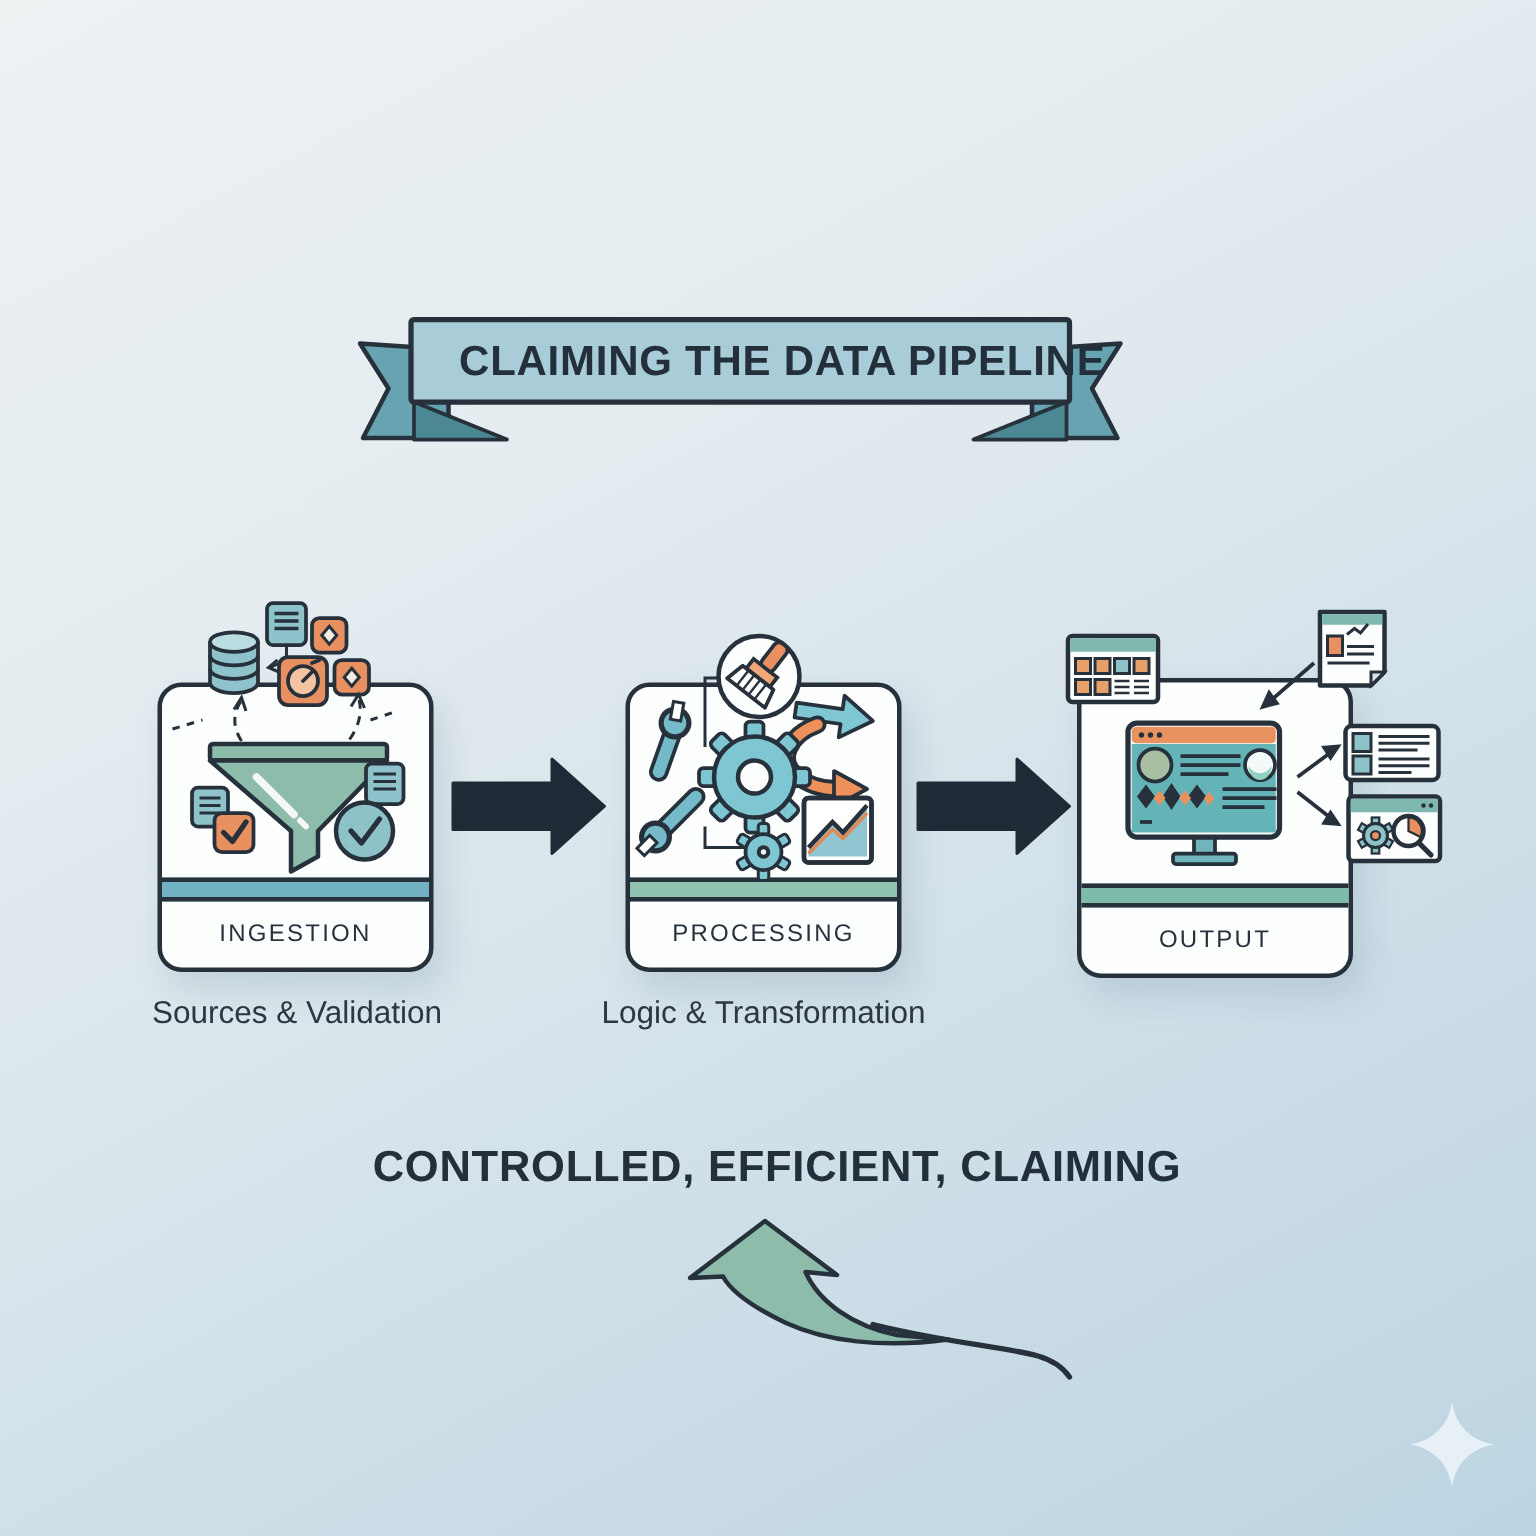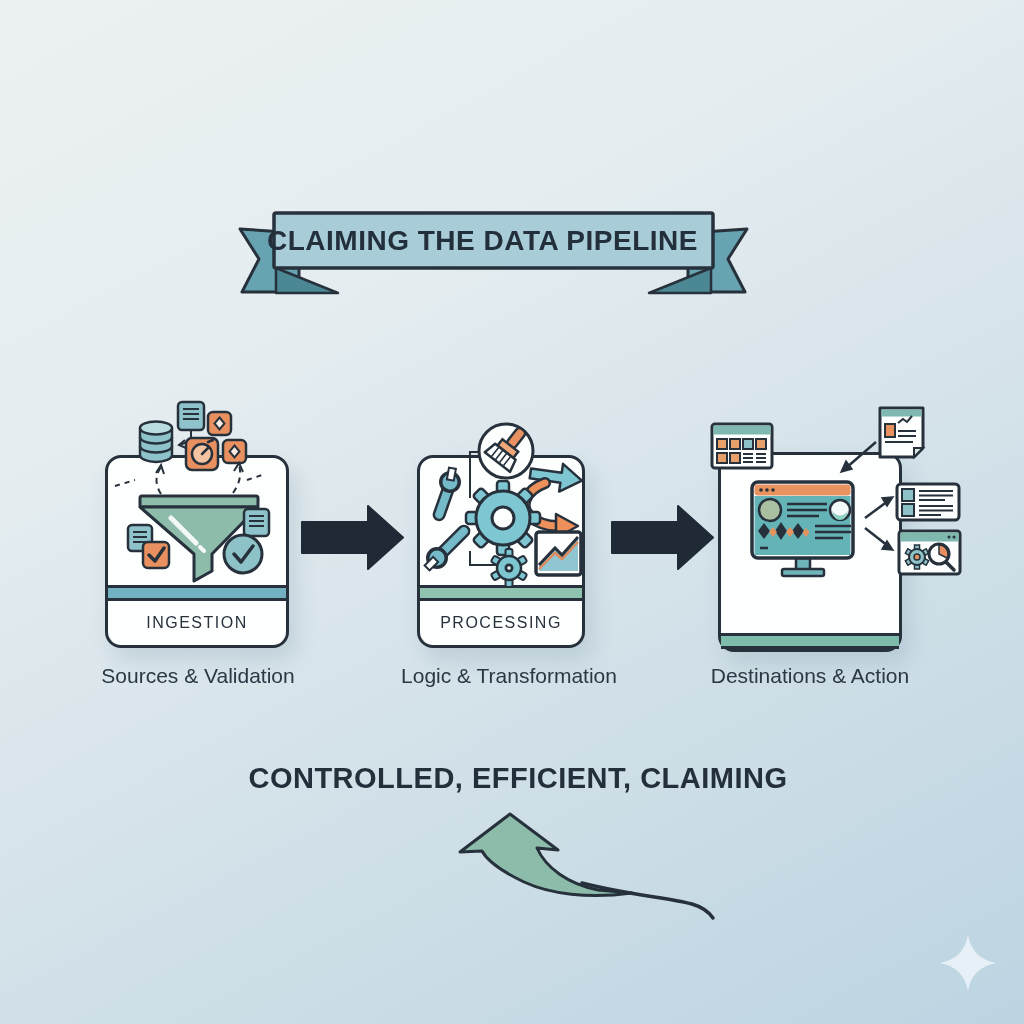--- a/index.html
+++ b/index.html
@@ -7,23 +7,23 @@
     position:relative;width:1024px;height:1024px;overflow:hidden;
     font-family:"Liberation Sans",sans-serif;
     background:linear-gradient(152deg,#ecf1f2 0%,#e5edf0 30%,#d4e2e9 60%,#bcd4e2 100%);
   }
   .abs{position:absolute;}
   svg{display:block;overflow:visible;}
 
   
   .banner-wrap{left:225px;top:205px;width:545px;height:100px;}
   .banner-text{
-    position:absolute;left:38px;top:8px;width:439px;height:55px;
+    position:absolute;left:49px;top:8px;width:439px;height:55px;
     display:flex;align-items:center;justify-content:center;
-    font-weight:bold;font-size:28px;letter-spacing:.5px;color:#232f3b;white-space:nowrap;
+    font-weight:bold;font-size:28px;letter-spacing:.5px;color:#232f3b;white-space:nowrap;padding-left:28px;
   }
 
   
   .stage-box{
     position:absolute;background:#fdfefe;border:3px solid #26313c;border-radius:16px;
     box-shadow:7px 12px 22px rgba(96,125,145,.20);
     display:flex;flex-direction:column;box-sizing:border-box;
   }
   .icon-space{flex:1;}
   .stripe{height:10px;border-top:3px solid #26313c;border-bottom:3px solid #26313c;}
@@ -59,29 +59,30 @@
     </svg>
     <div class="banner-text">CLAIMING THE DATA PIPELINE</div>
   </div>
 
   <div class="stage-box stage--ingestion abs" style="left:105px;top:455px;width:184px;height:193px;">
     <div class="icon-space"></div>
     <div class="stripe"></div>
     <div class="stage-label">INGESTION</div>
   </div>
 
-  <div class="stage-box stage--processing abs" style="left:417px;top:455px;width:168px;height:193px;">
+  <div class="stage-box stage--processing abs" style="left:417px;top:455px;width:184px;height:193px;">
     <div class="icon-space"></div>
     <div class="stripe"></div>
     <div class="stage-label">PROCESSING</div>
   </div>
 
   <div class="stage-box stage--output abs" style="left:718px;top:452px;width:184px;height:200px;">
     <div class="icon-space"></div>
     <div class="stripe"></div>
+    <div class="stage-label">OUTPUT</div>
   </div>
 
   <svg class="abs" style="left:298px;top:500px;" width="110" height="75" viewBox="0 0 110 75">
     <polygon points="4,22 70,22 70,6 105,37.5 70,69 70,53 4,53" fill="#1f2a36" stroke="#1f2a36" stroke-width="2" stroke-linejoin="round"></polygon>
   </svg>
   <svg class="abs" style="left:608px;top:500px;" width="110" height="75" viewBox="0 0 110 75">
     <polygon points="4,22 70,22 70,6 105,37.5 70,69 70,53 4,53" fill="#1f2a36" stroke="#1f2a36" stroke-width="2" stroke-linejoin="round"></polygon>
   </svg>
 
   <svg class="abs icon-layer" style="left:95px;top:390px;" width="215" height="265" viewBox="0 0 215 265">
@@ -292,21 +293,20 @@
       <g>
         <circle cx="239" cy="156" r="10" fill="#fdfdfb" stroke="#26313c" stroke-width="3"></circle>
         <path d="M239 156 L239 147 A9 9 0 0 1 247 160 Z" fill="#e8905f" stroke="#26313c" stroke-width="1.5"></path>
         <path d="M246 164 L254 172" stroke="#26313c" stroke-width="3.5" stroke-linecap="round"></path>
       </g>
     </g>
   </svg>
 
   <div class="subtitle" style="left:48px;">Sources &amp; Validation</div>
   <div class="subtitle" style="left:359px;">Logic &amp; Transformation</div>
-  <div class="subtitle" style="left:660px;">Destinations &amp; Action</div>
 
   <div class="headline">CONTROLLED, EFFICIENT, CLAIMING</div>
 
   <svg class="abs icon-layer" style="left:430px;top:795px;" width="310" height="150" viewBox="0 0 310 150">
     <path d="M80 19 L128 55 L107 53 C116 73 138 89 168 95 L202 98 C158 104 120 99 94 87 C73 77 58 67 52 56 L30 57 Z" fill="#8dbcab" stroke="#26313c" stroke-width="3" stroke-linejoin="round"></path>
     <path d="M152 88 C200 100 240 103 262 109 C272 112 279 117 283 123" fill="none" stroke="#26313c" stroke-width="3.5" stroke-linecap="round"></path>
   </svg>
 
   <svg class="abs icon-layer" style="left:938px;top:933px;" width="60" height="60" viewBox="0 0 60 60">
     <path d="M30 2 C33 18 42 27 58 30 C42 33 33 42 30 58 C27 42 18 33 2 30 C18 27 27 18 30 2 Z" fill="#eaf3f7" opacity="0.9"></path>

